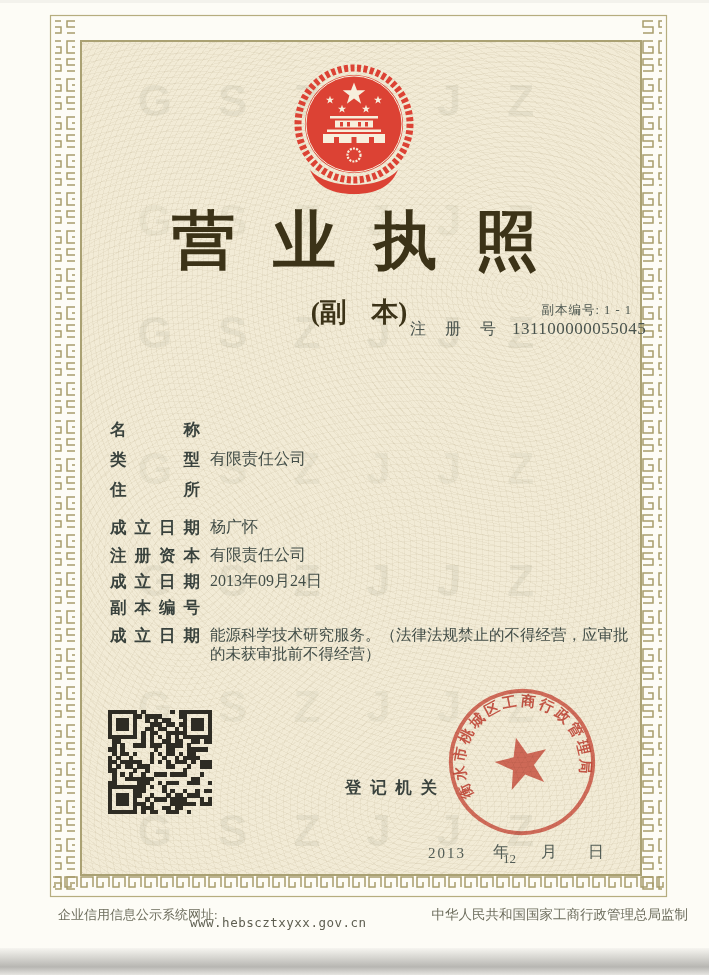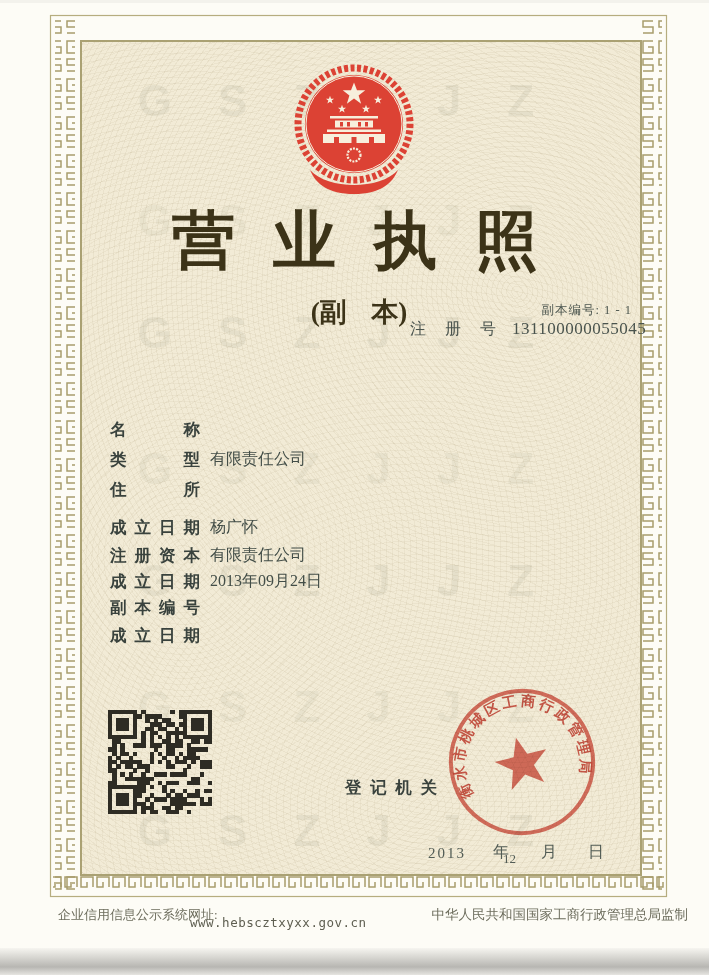--- a/index.html
+++ b/index.html
@@ -144,20 +144,21 @@
 </div>
 <div class="row" style="top:571px">
   <span class="lbl">成立日期</span>
   <span class="val">2013年09月24日</span>
 </div>
 <div class="row" style="top:597px">
   <span class="lbl">副本编号</span>
 </div>
 <div class="row" style="top:625px">
   <span class="lbl">成立日期</span>
+  <span class="val small" style="width:420px">能源科学技术研究服务。（法律法规禁止的不得经营，应审批的未获审批前不得经营）</span>
 </div>
 
 <div id="qr">
     <i style="left:0px;top:0px;width:4.46px;height:4.46px"></i>
     <i style="left:4.16px;top:0px;width:4.46px;height:4.46px"></i>
     <i style="left:8.32px;top:0px;width:4.46px;height:4.46px"></i>
     <i style="left:12.48px;top:0px;width:4.46px;height:4.46px"></i>
     <i style="left:16.64px;top:0px;width:4.46px;height:4.46px"></i>
     <i style="left:20.8px;top:0px;width:4.46px;height:4.46px"></i>
     <i style="left:24.96px;top:0px;width:4.46px;height:4.46px"></i>

